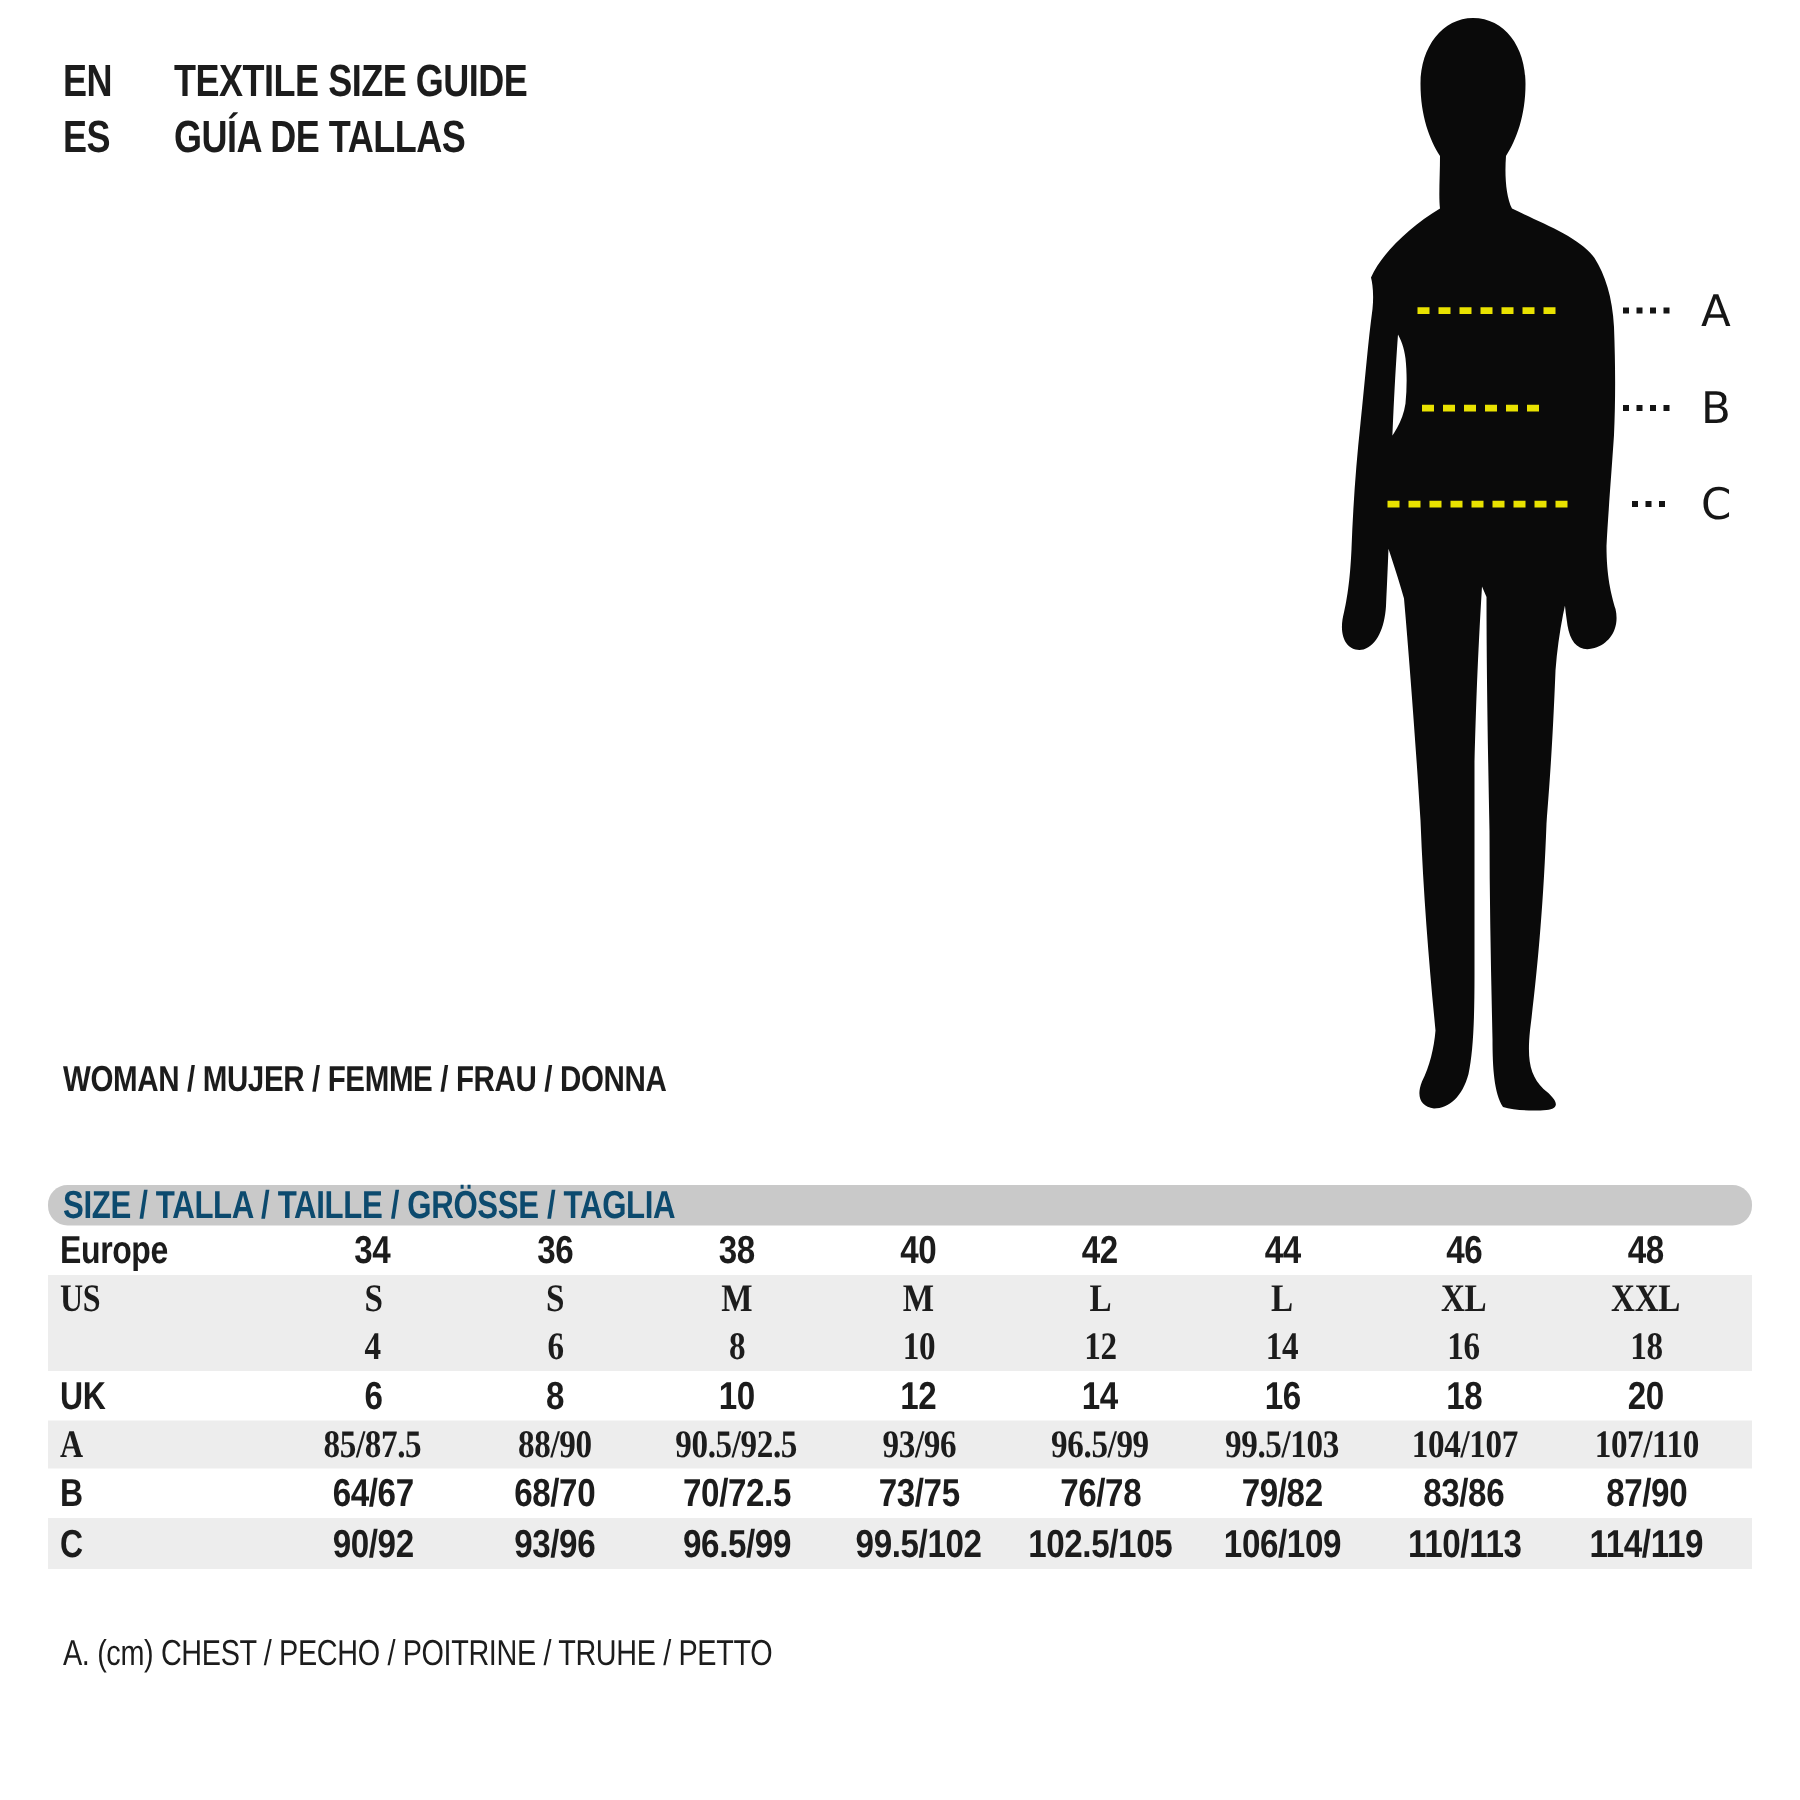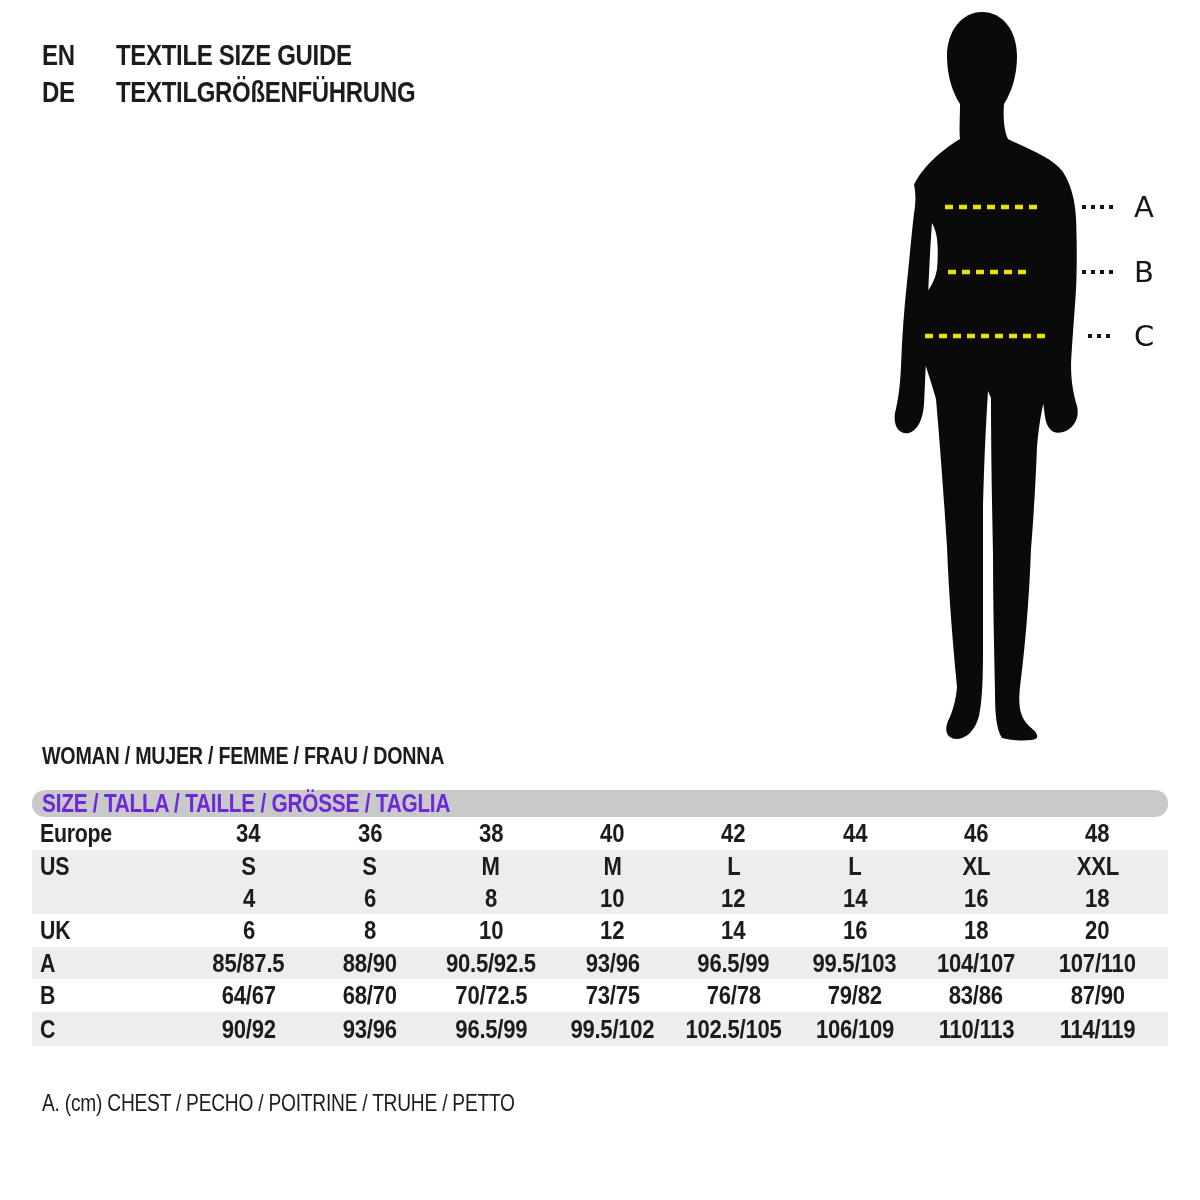--- a/index.html
+++ b/index.html
@@ -15,50 +15,50 @@
   .lang-row{display:flex;height:37px;align-items:center;font-size:30px;font-weight:700;letter-spacing:-.4px;}
   .lang-code{width:74px;flex:0 0 74px;}
   
   .figure-svg{position:absolute;left:850px;top:0;width:350px;height:760px;}
   .sil{fill:var(--silhouette-black,#0a0a0a);}
   .ydash{stroke:var(--accent-yellow,#e9e200);stroke-width:4.5;stroke-dasharray:8 6;fill:none;}
   .kdots{stroke:#141414;stroke-width:4;stroke-dasharray:4 5;fill:none;}
   .mlabel{font-family:"DejaVu Sans",sans-serif;font-size:29px;fill:#161616;}
 
   
-  .section-title{position:absolute;left:42px;top:742px;font-size:24px;font-weight:700;letter-spacing:-.3px;}
+  .section-title{position:absolute;left:42px;top:706px;font-size:24px;font-weight:700;letter-spacing:-.3px;}
 
   
   .tbl{position:absolute;left:32px;top:790px;width:1136px;font-weight:700;font-size:26px;letter-spacing:-.3px;}
   .tbl-header{height:27px;background:var(--table-header-bg,#c9c9c9);display:flex;align-items:center;
-              padding-left:10px;box-sizing:border-box;color:#6d28d9;border-radius:13px;}
+              padding-left:10px;box-sizing:border-box;color:#0c4a6e;border-radius:13px;}
   .trow{display:grid;grid-template-columns:156px repeat(8,1fr);align-items:center;
         padding-right:10px;box-sizing:border-box;}
-  .h33{height:33px;text-decoration:underline;} .h32{height:32px;} .h34{height:34px;}
+  .h33{height:33px;text-decoration:underline;} .h32{height:32px;font-family:Liberation Serif, serif;} .h34{height:34px;}
   .stripe{background:var(--table-stripe-bg,#ededed);}
   .cell{text-align:center;overflow:visible;}
   .cell.label{text-align:left;padding-left:8px;}
 
   
   .legend{position:absolute;left:42px;top:1086px;}
   .legend-row{height:33px;display:flex;align-items:center;font-size:24px;font-weight:400;letter-spacing:-.3px;}
 </style>
 </head>
 <body>
 
 <div class="canvas">
 
   <div class="lang-block">
     <div class="lang-row">
       <span class="lang-code"><span class="cx">EN</span></span>
       <span class="cx">TEXTILE SIZE GUIDE</span>
     </div>
     <div class="lang-row">
-      <span class="lang-code"><span class="cx">DE</span></span>
-      <span class="cx">TEXTILGRÖßENFÜHRUNG</span>
+      <span class="lang-code"><span class="cx">ES</span></span>
+      <span class="cx">GUÍA DE TALLAS</span>
     </div>
   </div>
 
   <svg class="figure-svg" viewBox="0 0 350 760">
     <path class="sil" d="
       M132,12
       C153,12 167,31 167,56 C167,77 161,93 154,104
       C153,117 154,131 158,139
       C178,149 203,158 213,172 C220,183 225,198 226,218
       C227,244 227,268 226,290 C224,320 222,344 221,364

